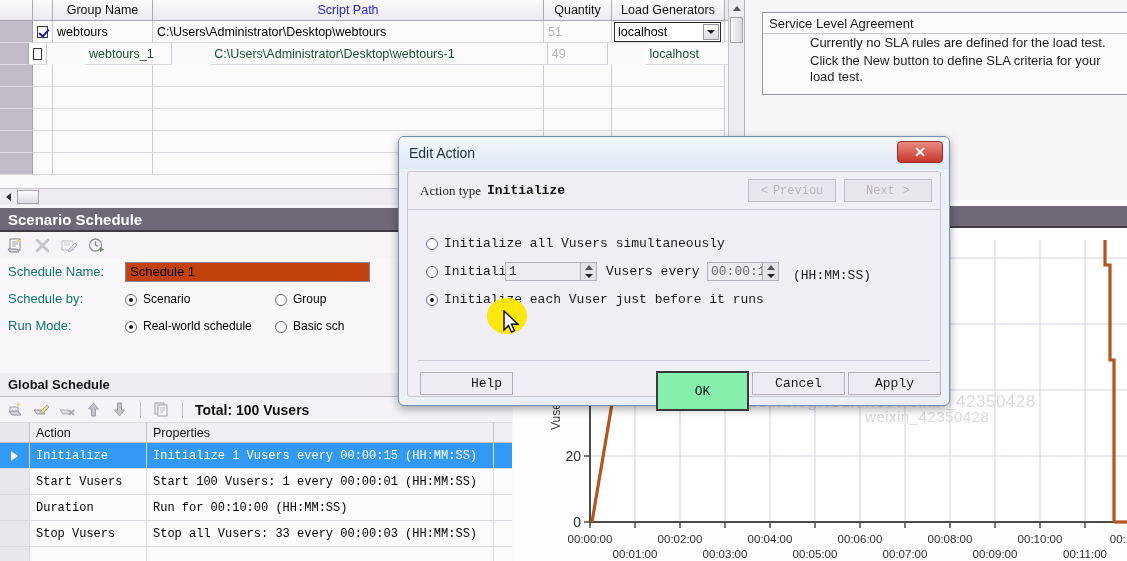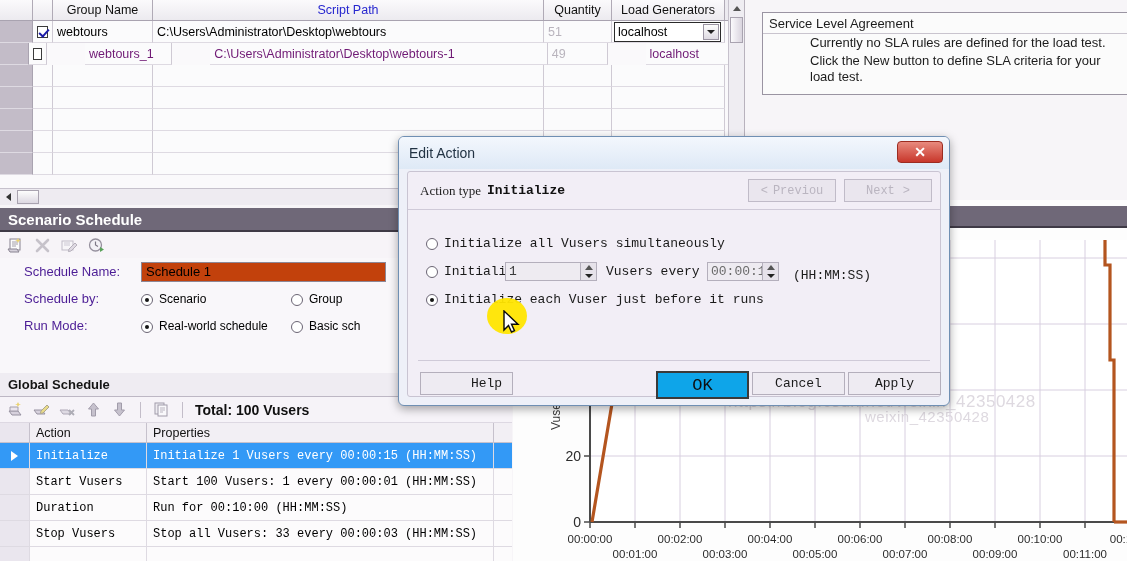--- a/index.html
+++ b/index.html
@@ -44,21 +44,21 @@
   .grid-row { display: flex; height: 22px; font-size: 12.5px; }
   .grid-row .cell {
     border-right: 1px solid #cfcad4;
     border-bottom: 1px solid #dedae2;
     display: flex; align-items: center; padding: 0 4px;
     background: #fbfbfc; overflow: hidden; white-space: nowrap;
   }
   .cell.rowhdr { background: #c3bcc8; border-right: 1px solid #a9a3b0; padding: 0; }
   .cell.chk { justify-content: center; }
   .cell.num { justify-content: flex-start; color: #b9b4bd; }
-  .dim { color: #701a75; margin-left: 38px; }
+  .dim { color: #14532d; margin-left: 38px; }
   .cbox {
     width: 12px; height: 12px; border: 1px solid #3a3a3a; background: #fff;
     position: relative;
   }
   .cbox.checked::after {
     content: "";
     position: absolute; left: 3px; top: 0px; width: 4px; height: 8px;
     border: solid #1a1aa8; border-width: 0 2px 2px 0; transform: rotate(42deg);
   }
   .lg-combo {
@@ -109,21 +109,21 @@
     color: #ffffff; font-size: 15px; font-weight: bold;
     display: flex; align-items: center; padding-left: 8px;
     border-bottom: 2px solid #3f3a46;
   }
   .panel-header.light {
     background: #efecf2; color: #141414; font-size: 13px; border-bottom: 1px solid #bdb7c4;
   }
   .toolbar { height: 26px; display: flex; align-items: center; gap: 10px; padding-left: 7px; background:#f7f4f8; }
   .ticon { width: 17px; height: 17px; position: relative; opacity: .78; }
   .form-row { display: flex; align-items: center; height: 27px; font-size: 13px; padding-left: 8px; }
-  .form-row .lbl { width: 117px; color: #4c1d95; margin-left: 16px; }
+  .form-row .lbl { width: 117px; color: #0f766e; }
   .txtinput {
     width: 245px; height: 20px; background: #c2410c; border: 1px solid #8d8796;
     font-size: 13px; display: flex; align-items: center; padding-left: 4px;
   }
   .radio { width: 12px; height: 12px; border-radius: 50%; border: 1px solid #6b6574; background: #fff;
            display:inline-block; position: relative; margin-right: 6px; flex: none; }
   .radio.on::after { content:""; position:absolute; left:3px; top:3px; width:4px; height:4px; border-radius:50%; background:#151515; }
   .ropt { display: flex; align-items: flex-end; font-size: 12px; }
 
   
@@ -560,23 +560,23 @@
         <span class="radio on"></span>
         <span style="font-family:'Liberation Mono',monospace; font-size:13px; color:#1a1a1a;">Initialize each Vuser just before it runs</span>
       </div>
 
       <div style="position:absolute; left:10px; right:10px; top:188px; height:1px; background:#cfcad8;"></div>
 
       <div style="position:absolute; left:12px; top:200px; width:93px; height:23px; background:#eeebf2;
            border:1px solid #b4afbc; display:flex; align-items:center; justify-content:center;
            font-family:'Liberation Mono',monospace; font-size:13px; color:#1a1a1a;padding-left:40px;">Help</div>
 
-      <div style="position:absolute; left:248px; top:199px; width:93px; height:28px; background:#0ea5e9;
+      <div style="position:absolute; left:248px; top:199px; width:93px; height:40px; background:#86efac;
            border:2px solid #3a3a3a; display:flex; align-items:center; justify-content:center;
-           font-family:'Liberation Mono',monospace; font-size:17px; color:#0f0f0f;">OK</div>
+           font-family:'Liberation Mono',monospace; font-size:13px; color:#0f0f0f;">OK</div>
 
       <div style="position:absolute; left:344px; top:200px; width:93px; height:23px; background:#eeebf2;
            border:1px solid #b4afbc; display:flex; align-items:center; justify-content:center;
            font-family:'Liberation Mono',monospace; font-size:13px; color:#1a1a1a;">Cancel</div>
 
       <div style="position:absolute; left:440px; top:200px; width:93px; height:23px; background:#eeebf2;
            border:1px solid #b4afbc; display:flex; align-items:center; justify-content:center;
            font-family:'Liberation Mono',monospace; font-size:13px; color:#1a1a1a;">Apply</div>
     </div>
   </div>

